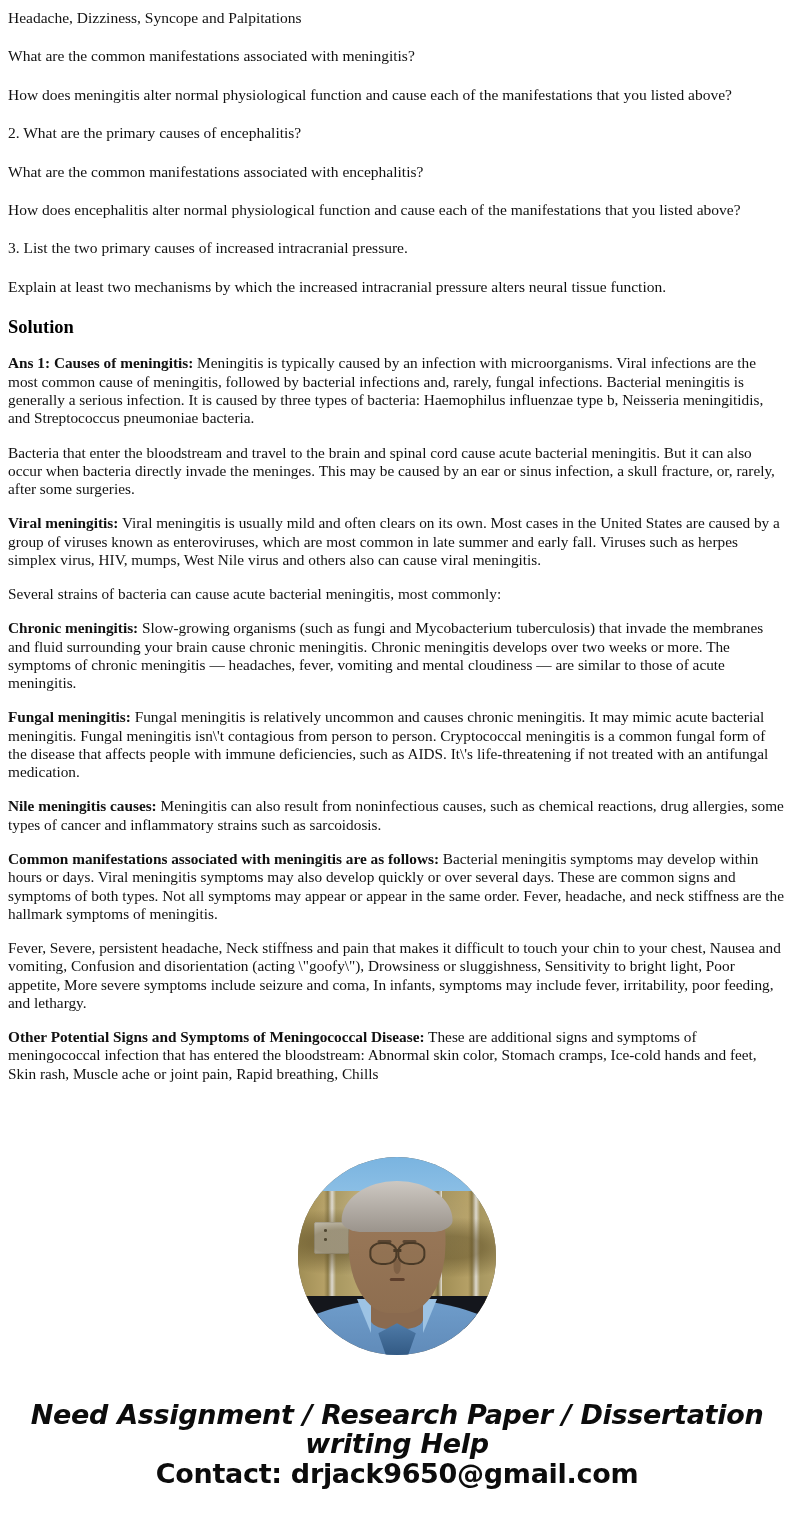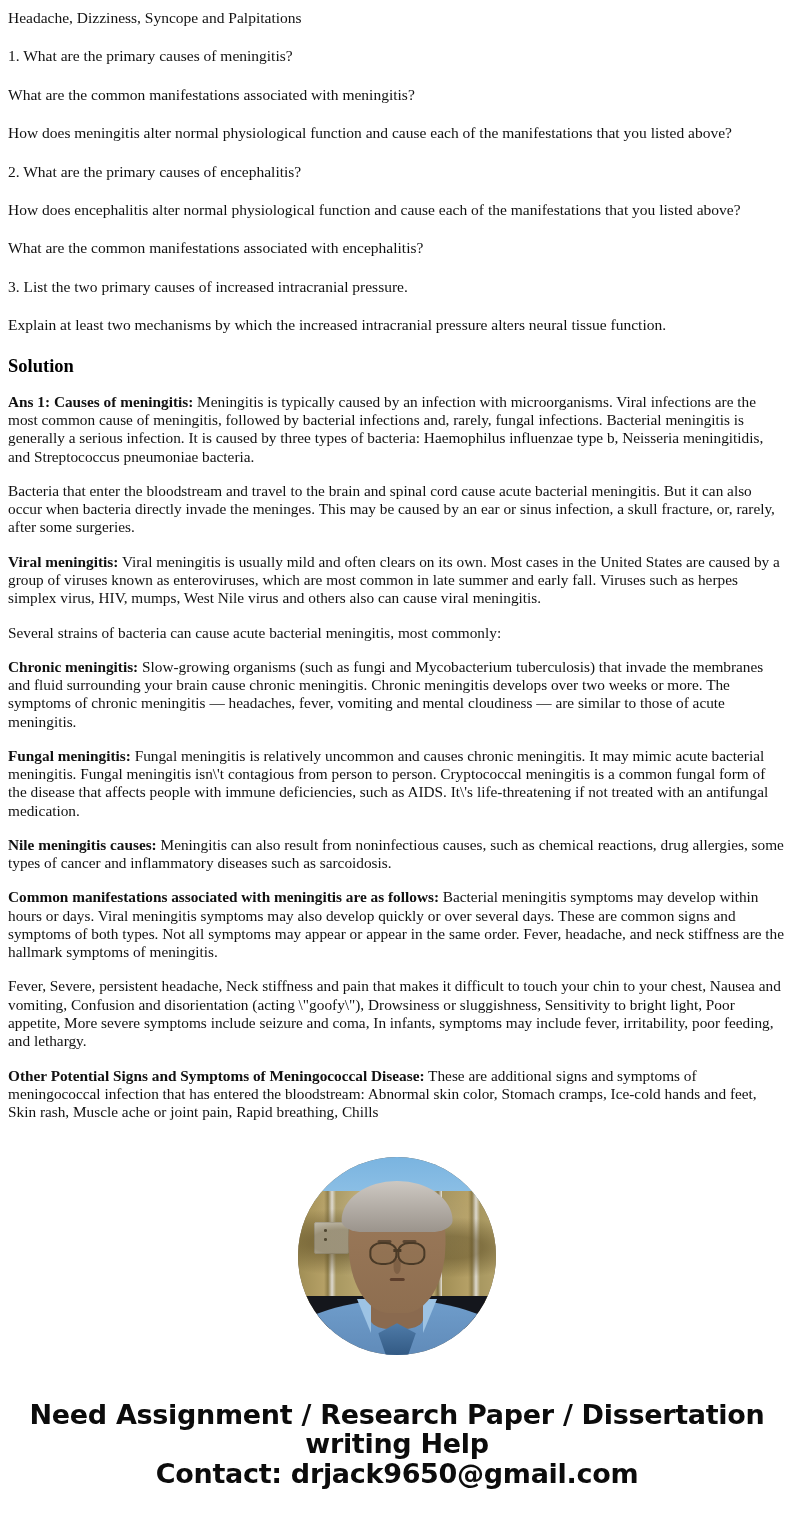--- a/index.html
+++ b/index.html
@@ -260,53 +260,52 @@
   .cta {
     text-align: center;
     font-family: "DejaVu Sans", "Liberation Sans", sans-serif;
     font-weight: bold;
     font-size: 27px;
     line-height: 1.09;
     letter-spacing: -0.3px;
     color: #0c0c0c;
     padding: 40px 10px 0 10px;
   }
-  .cta .l1 { display: block; }
+  .cta .l1 { display: block; font-style: italic; }
   .cta .l2 { display: block; }
 </style>
 </head>
 <body>
 
 <div class="page">
 
   <div class="article-clip">
     <div class="article">
 
       <div id="questions-container">
           <p class="q-line">Headache, Dizziness, Syncope and Palpitations</p>
-          <p class="q-line">1. What are the primary causes of meningitis?</p>
           <p class="q-line">What are the common manifestations associated with meningitis?</p>
           <p class="q-line">How does meningitis alter normal physiological function and cause each of the manifestations that you listed above?</p>
           <p class="q-line">2. What are the primary causes of encephalitis?</p>
+          <p class="q-line">What are the common manifestations associated with encephalitis?</p>
           <p class="q-line">How does encephalitis alter normal physiological function and cause each of the manifestations that you listed above?</p>
-          <p class="q-line">What are the common manifestations associated with encephalitis?</p>
           <p class="q-line">3. List the two primary causes of increased intracranial pressure.</p>
           <p class="q-line">Explain at least two mechanisms by which the increased intracranial pressure alters neural tissue function.</p>
         </div>
 
       <h2 class="solution">Solution</h2>
 
       <div id="solution-container">
           <p class="para"><b class="lead">Ans 1: Causes of meningitis:</b><span> Meningitis is typically caused by an infection with microorganisms. Viral infections are the most common cause of meningitis, followed by bacterial infections and, rarely, fungal infections. Bacterial meningitis is generally a serious infection. It is caused by three types of bacteria: Haemophilus influenzae type b, Neisseria meningitidis, and Streptococcus pneumoniae bacteria.</span></p>
           <p class="para"><span>Bacteria that enter the bloodstream and travel to the brain and spinal cord cause acute bacterial meningitis. But it can also occur when bacteria directly invade the meninges. This may be caused by an ear or sinus infection, a skull fracture, or, rarely, after some surgeries.</span></p>
           <p class="para"><b class="lead">Viral meningitis:</b><span> Viral meningitis is usually mild and often clears on its own. Most cases in the United States are caused by a group of viruses known as enteroviruses, which are most common in late summer and early fall. Viruses such as herpes simplex virus, HIV, mumps, West Nile virus and others also can cause viral meningitis.</span></p>
           <p class="para"><span>Several strains of bacteria can cause acute bacterial meningitis, most commonly:</span></p>
           <p class="para"><b class="lead">Chronic meningitis:</b><span> Slow-growing organisms (such as fungi and Mycobacterium tuberculosis) that invade the membranes and fluid surrounding your brain cause chronic meningitis. Chronic meningitis develops over two weeks or more. The symptoms of chronic meningitis — headaches, fever, vomiting and mental cloudiness — are similar to those of acute meningitis.</span></p>
           <p class="para"><b class="lead">Fungal meningitis:</b><span> Fungal meningitis is relatively uncommon and causes chronic meningitis. It may mimic acute bacterial meningitis. Fungal meningitis isn\'t contagious from person to person. Cryptococcal meningitis is a common fungal form of the disease that affects people with immune deficiencies, such as AIDS. It\'s life-threatening if not treated with an antifungal medication.</span></p>
-          <p class="para"><b class="lead">Nile meningitis causes:</b><span> Meningitis can also result from noninfectious causes, such as chemical reactions, drug allergies, some types of cancer and inflammatory diseases such as sarcoidosis.</span></p>
+          <p class="para"><b class="lead">Nile meningitis causes:</b><span> Meningitis can also result from noninfectious causes, such as chemical reactions, drug allergies, some types of cancer and inflammatory strains such as sarcoidosis.</span></p>
           <p class="para"><b class="lead">Common manifestations associated with meningitis are as follows:</b><span> Bacterial meningitis symptoms may develop within hours or days. Viral meningitis symptoms may also develop quickly or over several days. These are common signs and symptoms of both types. Not all symptoms may appear or appear in the same order. Fever, headache, and neck stiffness are the hallmark symptoms of meningitis.</span></p>
           <p class="para"><span>Fever, Severe, persistent headache, Neck stiffness and pain that makes it difficult to touch your chin to your chest, Nausea and vomiting, Confusion and disorientation (acting \"goofy\"), Drowsiness or sluggishness, Sensitivity to bright light, Poor appetite, More severe symptoms include seizure and coma, In infants, symptoms may include fever, irritability, poor feeding, and lethargy.</span></p>
           <p class="para"><b class="lead">Other Potential Signs and Symptoms of Meningococcal Disease:</b><span> These are additional signs and symptoms of meningococcal infection that has entered the bloodstream: Abnormal skin color, Stomach cramps, Ice-cold hands and feet, Skin rash, Muscle ache or joint pain, Rapid breathing, Chills</span></p>
         </div>
 
     </div>
   </div>
 
   <div class="avatar-wrap">
     <div class="avatar">

